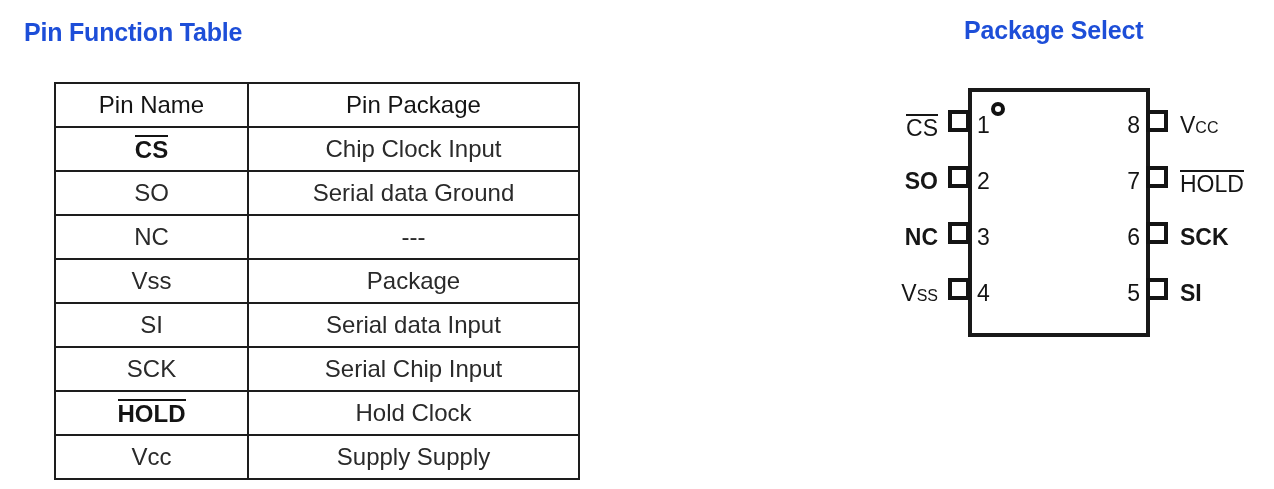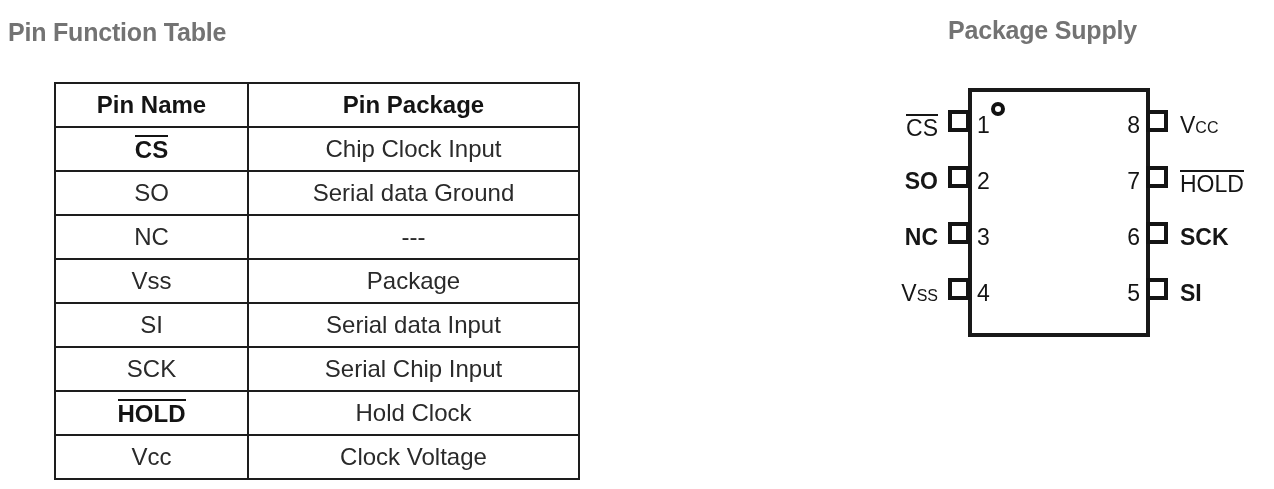--- a/index.html
+++ b/index.html
@@ -15,22 +15,23 @@
     color: #1a1a1a;
     overflow: hidden;
   }
 
   
   .section-title {
     position: absolute;
     font-weight: bold;
     font-size: 25px;
     letter-spacing: -0.2px;
-    color: #737373;
+    color: #1d4ed8;
     white-space: nowrap;
+    margin-left: 16px;
   }
   #title-pin-function-table { left: 8px;  top: 18px; }
   #title-package-outline    { left: 948px; top: 16px; }
 
   
   #pin-function-table {
     position: absolute;
     left: 54px;
     top: 82px;
     width: 524px;
@@ -45,21 +46,21 @@
     height: 42px;
     text-align: center;
     vertical-align: middle;
     font-size: 24px;
     font-weight: normal;
     color: #2a2a2a;
     padding: 0 4px;
     line-height: 1.05;
   }
   #pin-function-table th {
-    font-weight: bold;
+    font-weight: normal;
     color: #141414;
     font-size: 24px;
   }
   .cell-bold { font-weight: bold; color: #141414; }
   .ovl {
     display: inline-block;
     border-top: 2px solid currentColor;
     padding-top: 1px;
     line-height: 1.0;
   }
@@ -182,26 +183,26 @@
     <tr>
       <td><span>SCK</span></td>
       <td>Serial Chip Input</td>
     </tr>
     <tr>
       <td><span class="ovl cell-bold">HOLD</span></td>
       <td>Hold Clock</td>
     </tr>
     <tr>
       <td><span>Vcc</span></td>
-      <td>Clock Voltage</td>
+      <td>Supply Supply</td>
     </tr>
   </tbody>
 </table>
 
-<div class="section-title" id="title-package-outline">Package Supply</div>
+<div class="section-title" id="title-package-outline">Package Select</div>
 
 <div id="package-outline">
 
   <div id="chip-body"></div>
   <div id="pin1-notch"></div>
 
   <div class="pin-pad left pad-r1"></div>
   <div class="pin-pad left pad-r2"></div>
   <div class="pin-pad left pad-r3"></div>
   <div class="pin-pad left pad-r4"></div>

